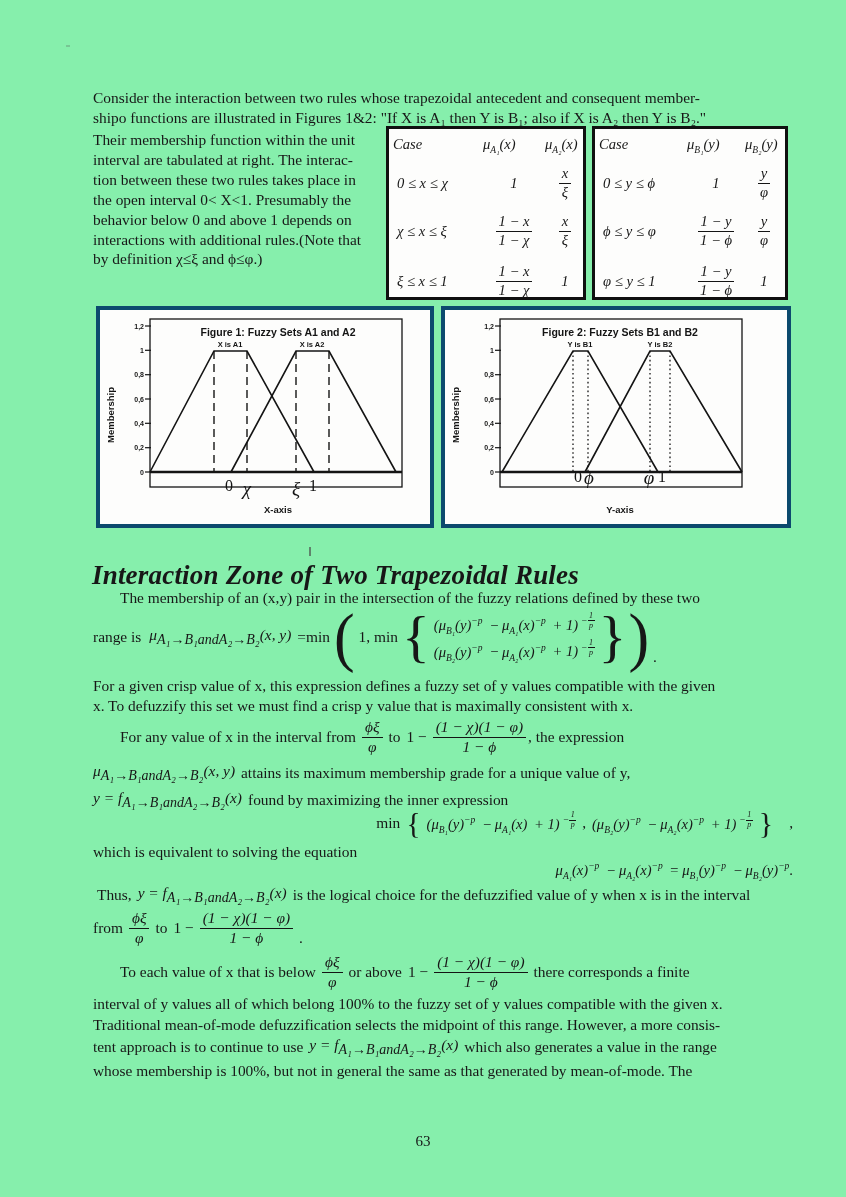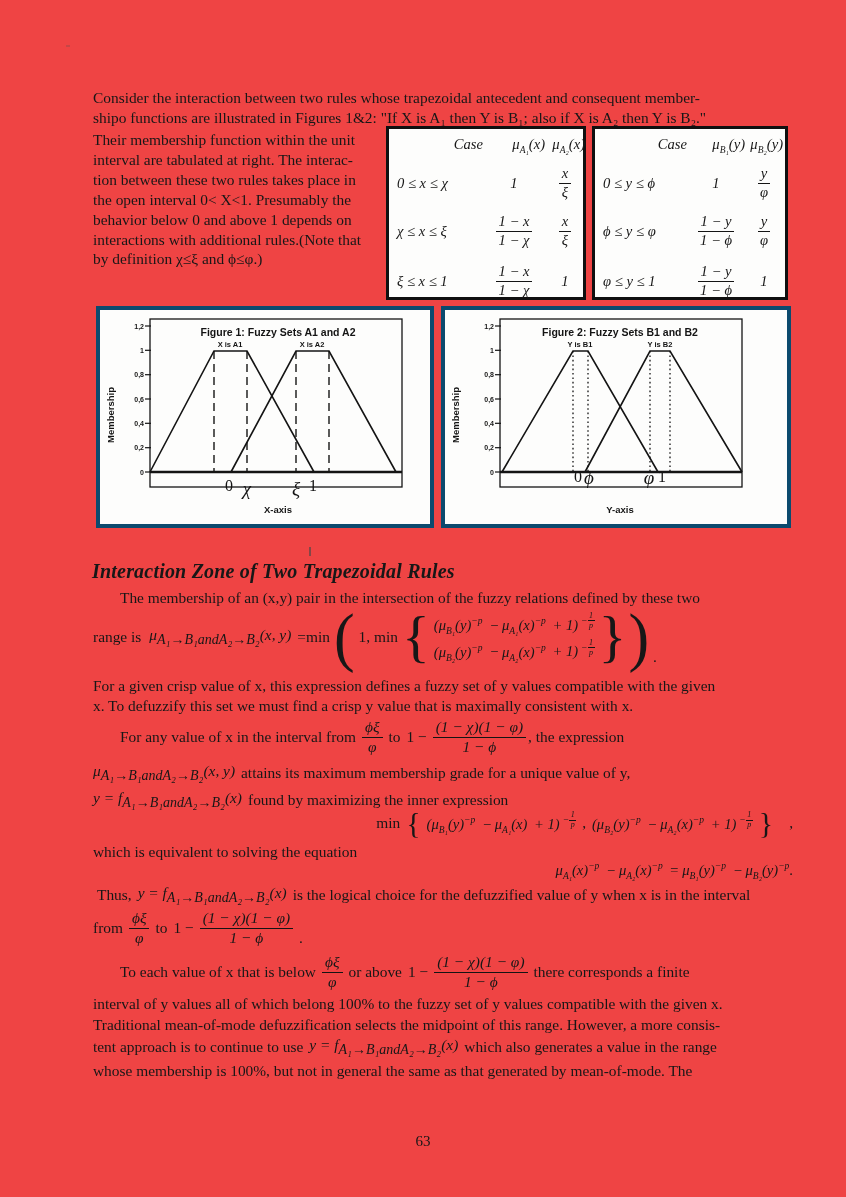--- a/index.html
+++ b/index.html
@@ -1,28 +1,28 @@
 <!DOCTYPE html>
 <html><head>
 <meta charset="utf-8">
 <style>
   html,body{margin:0;padding:0;background:#ffffff;}
-  .page{position:relative;width:846px;height:1197px;background:#ef4444;
+  .page{position:relative;width:846px;height:1197px;background:#86efac;
         font-family:"Liberation Serif","DejaVu Serif",serif;color:#171717;overflow:hidden;}
   .pre{white-space:pre-line;}
   .body-txt{font-size:15.4px;line-height:19.6px;}
   .abs{position:absolute;}
 
   
-  .heading{font-size:20px;font-weight:bold;font-style:italic;letter-spacing:.2px;}
+  .heading{font-size:27px;font-weight:bold;font-style:italic;letter-spacing:.2px;}
 
   
   .mtable{position:absolute;border:3px solid #101010;background:#fdfdfc;font-style:italic;
           font-size:14.6px;display:grid;align-content:start;padding:5px 2px 0 4px;}
-  .mtable .hc{text-align:right;padding:2px 0 3px 0;}
+  .mtable .hc{text-align:left;padding:2px 0 3px 0;}
   .mtable .cc{display:flex;align-items:center;justify-content:center;padding:2px 0;}
   .mtable .case{justify-content:flex-start;padding-left:4px;}
   .msub{font-size:9.5px;font-style:italic;}
   .frac{display:inline-block;text-align:center;vertical-align:middle;font-style:italic;line-height:1.05;}
   .frac .num{display:block;border-bottom:1.4px solid #141414;padding:0 3px 1px 3px;}
   .frac .den{display:block;padding-top:1px;}
 
   
   .figbox{position:absolute;border:4px solid #0c4a6e;background:#fdfdfc;}
   svg{display:block;}

